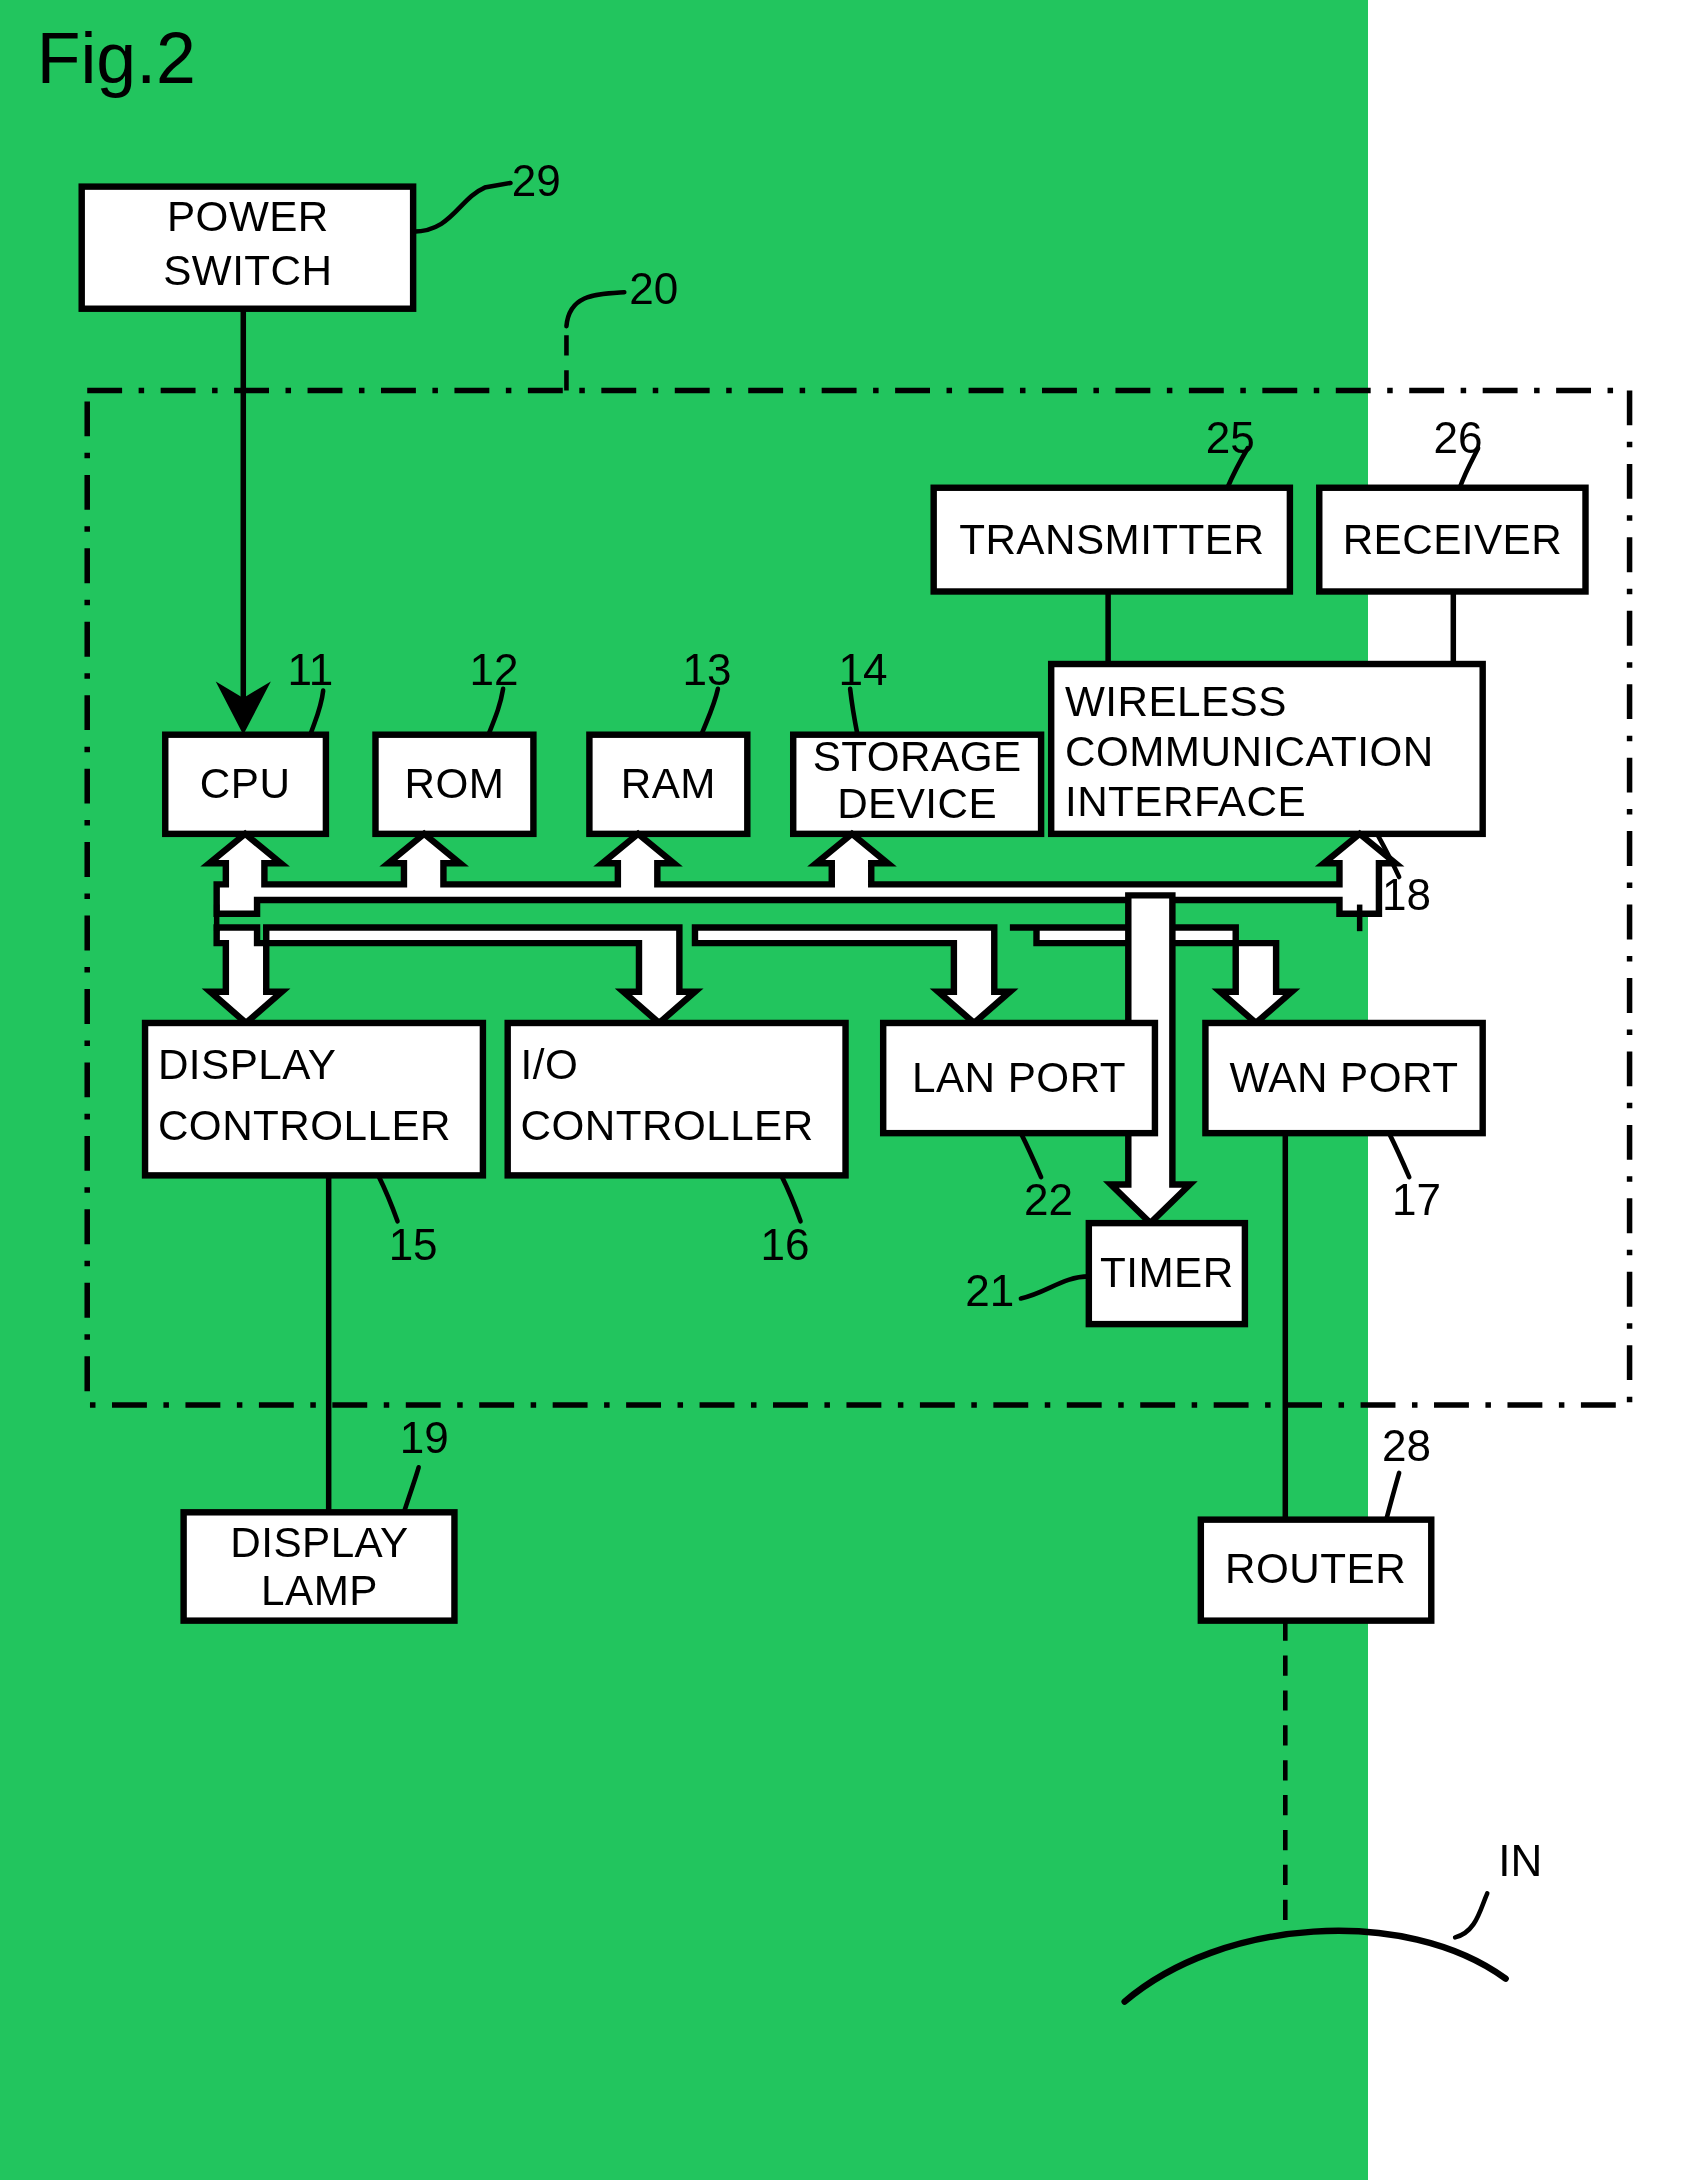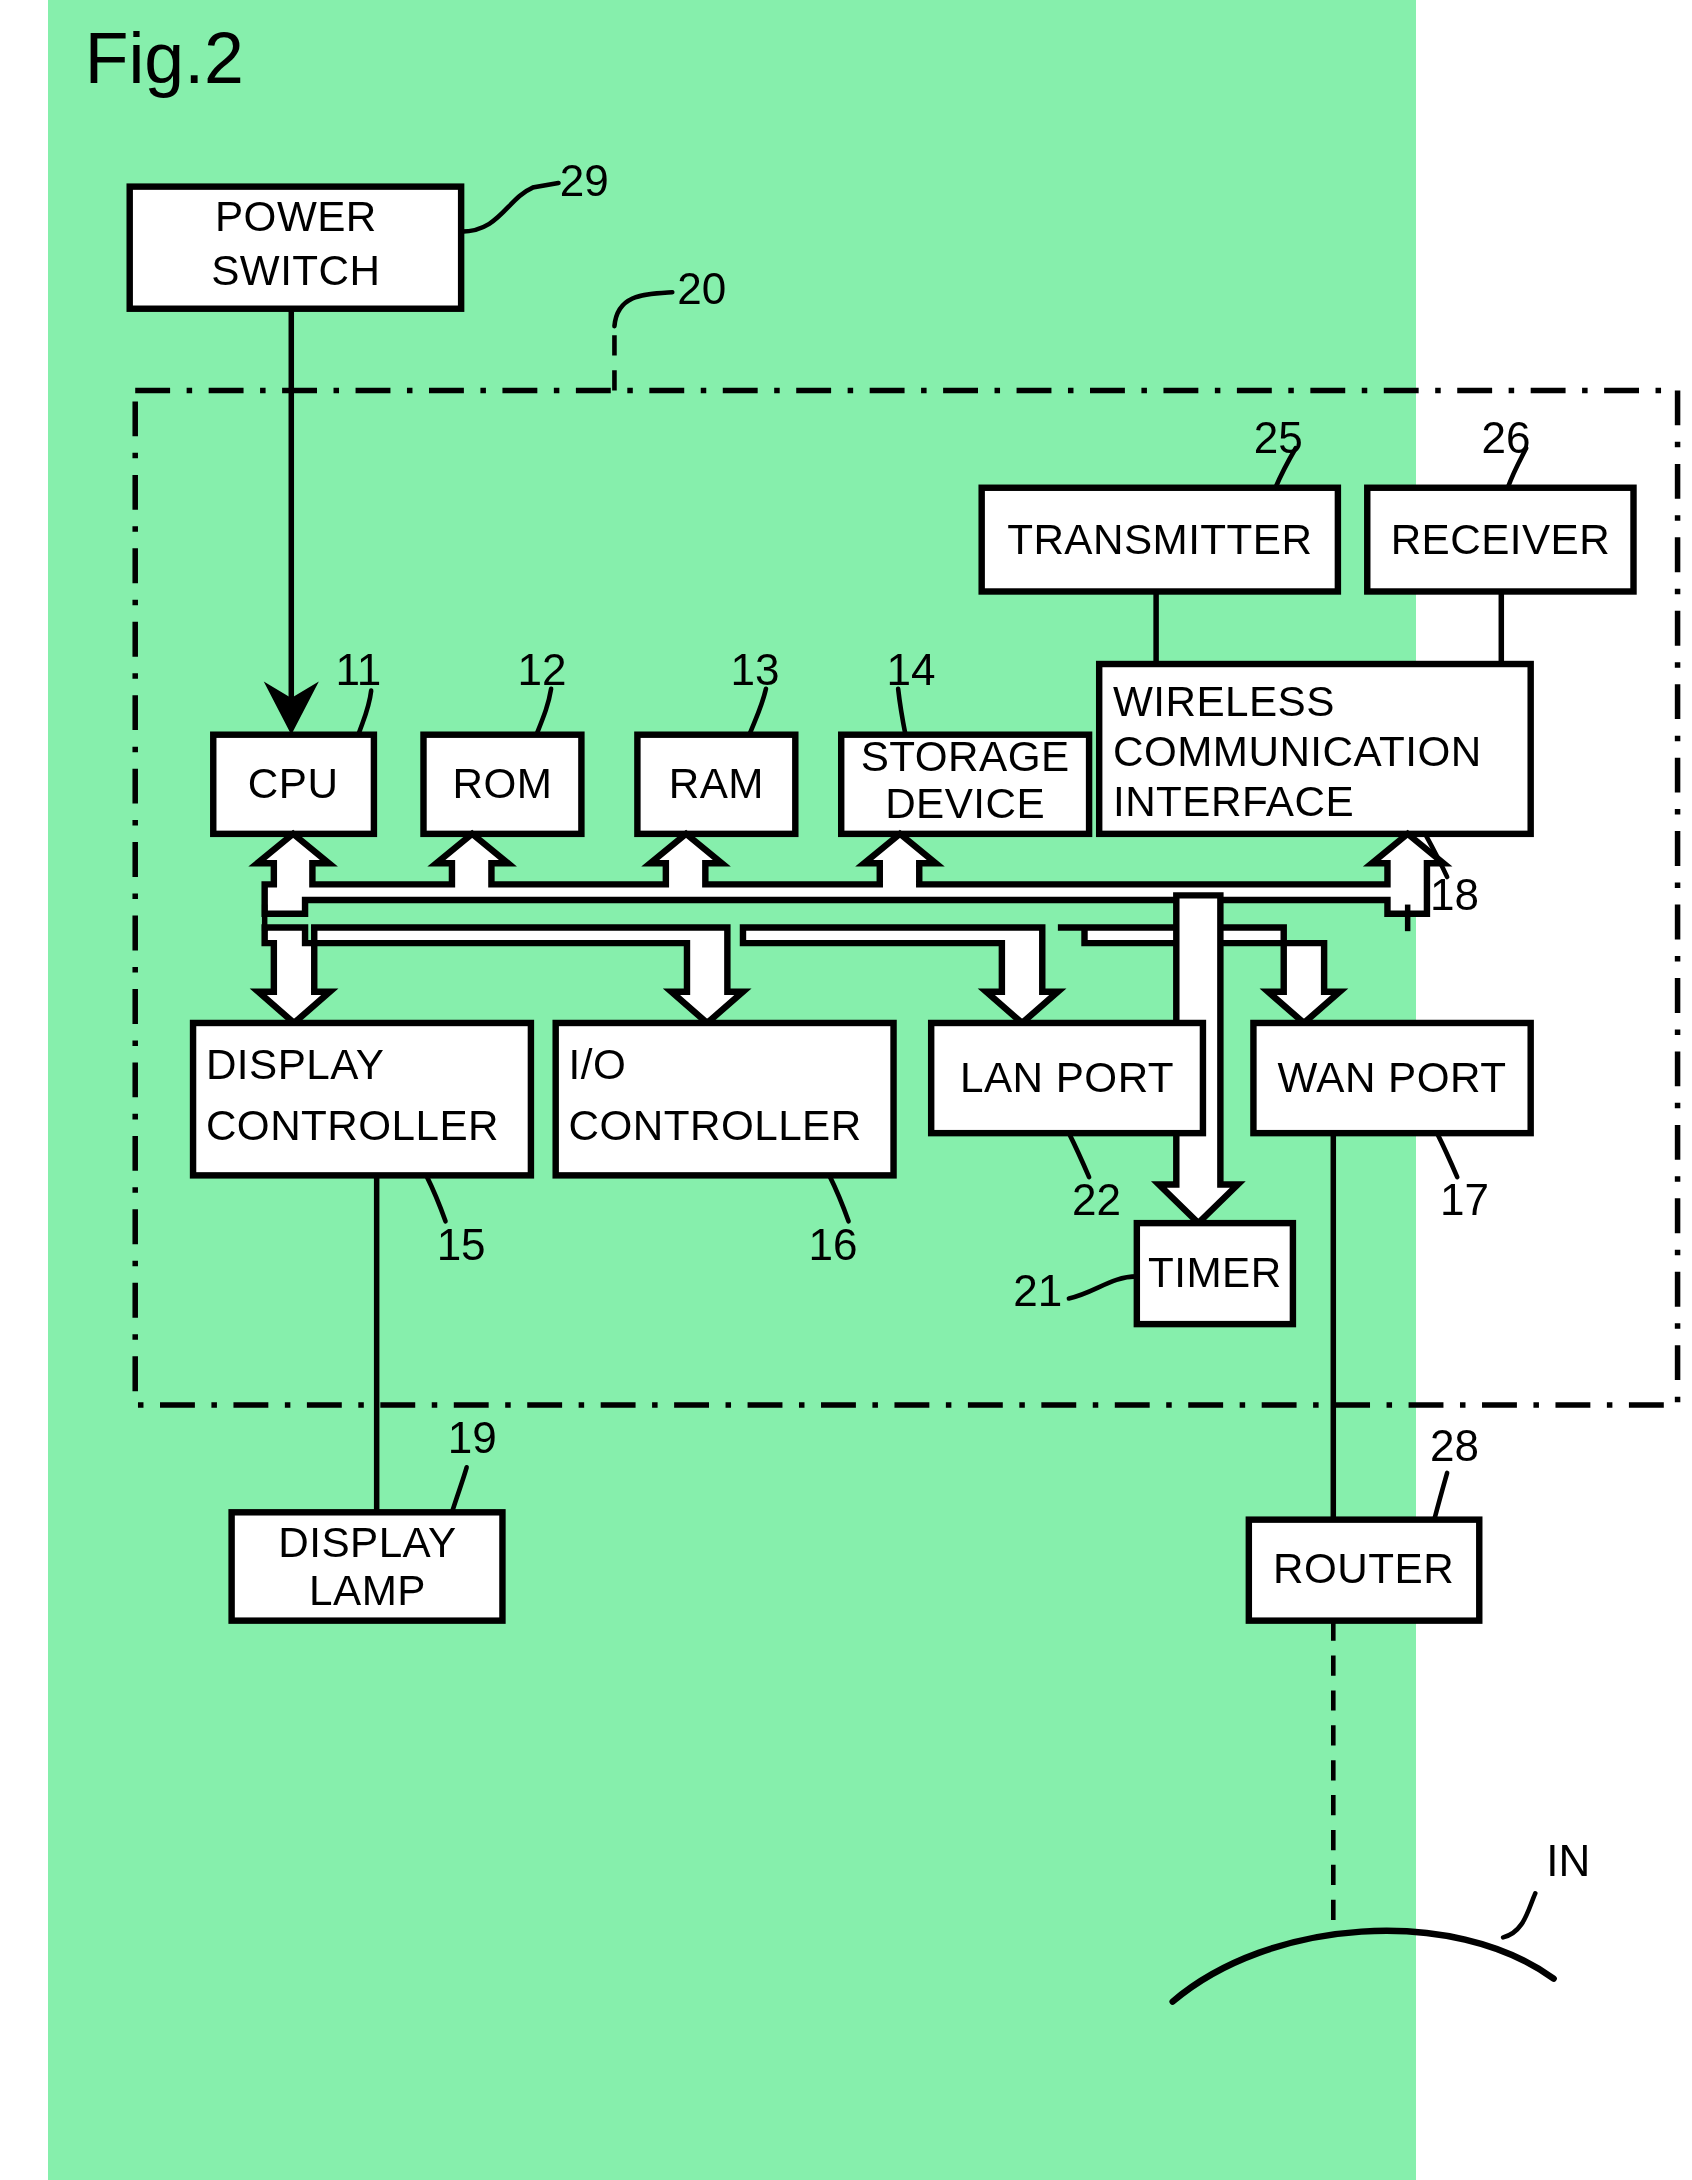--- a/index.html
+++ b/index.html
@@ -11,22 +11,21 @@
   body {
     width: 1692px;
     height: 2180px;
     font-family: "Liberation Sans", sans-serif;
     overflow: hidden;
   }
   #figure-root {
     position: relative;
     width: 1368px;
     height: 2180px;
-    background: #86efac;
-    margin-left: 48px;
+    background: #22c55e;
   }
   svg#diagram {
     display: block;
     width: 1692px;
     height: 2180px;
   }
   .blk-rect {
     fill: #ffffff;
     stroke: #000000;
     stroke-width: 7;

